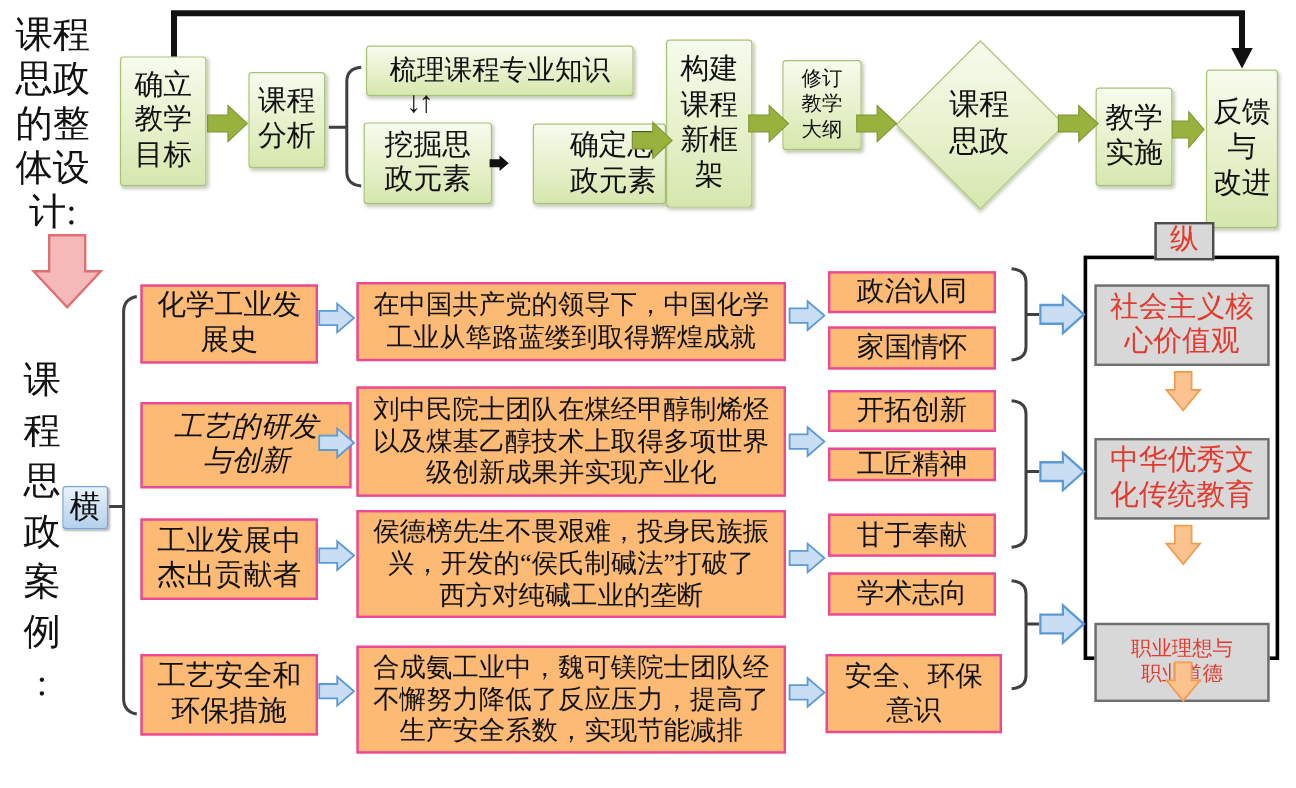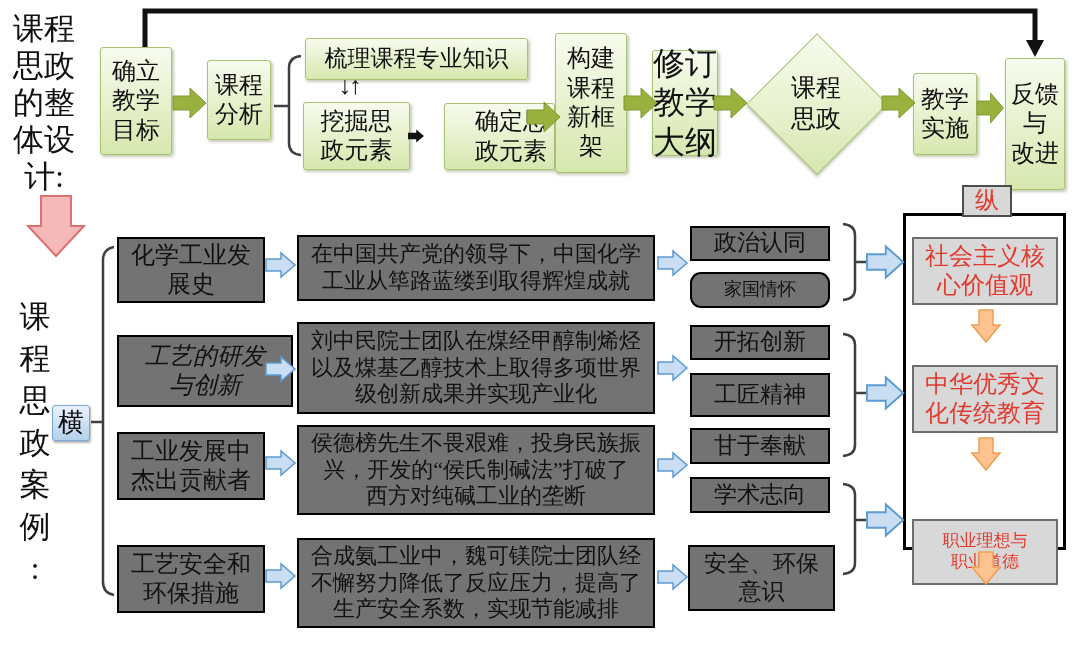--- a/index.html
+++ b/index.html
@@ -2,21 +2,21 @@
 <html><head>
 <meta charset="utf-8">
 <style>
   html,body{margin:0;padding:0;background:#fff;}
   #canvas{position:relative;width:1080px;height:657px;overflow:hidden;
     font-family:"Liberation Serif","DejaVu Serif",serif;color:#111;}
   .box{position:absolute;display:flex;align-items:center;justify-content:center;
     text-align:center;white-space:pre-line;line-height:1.22;box-sizing:border-box;}
   .green{background:linear-gradient(180deg,#f7fbee 0%,#e6f0ca 55%,#d6e7ae 100%);
     border:1.5px solid #a9c274;border-radius:3px;box-shadow:1.5px 2px 3px rgba(90,110,50,.35);}
-  .plain{background:#737373;border:2px solid #000000;}
+  .plain{background:#fdba74;border:2px solid #ec4899;}
   .gray{background:#d8d8d8;border:2px solid #6e6e6e;color:#e23a2e;}
   .bluebox{background:linear-gradient(180deg,#eaf2fb,#b4d0ec);border:1.5px solid #76a7d7;
     border-radius:3px;box-shadow:1px 1.5px 2px rgba(0,0,0,.3);}
   .vtext{position:absolute;white-space:pre-line;text-align:center;}
   .diamond{position:absolute;left:767px;top:54px;width:98px;height:98px;
     transform:rotate(45deg);background:linear-gradient(135deg,#f7fbee 0%,#e6f0ca 60%,#d6e7ae 100%);
     border:1.5px solid #a9c274;box-shadow:2px 2px 3px rgba(90,110,50,.35);}
   .dtext{position:absolute;left:767px;top:54px;width:98px;height:98px;display:flex;
     align-items:center;justify-content:center;text-align:center;white-space:pre-line;
     font-size:25px;line-height:1.25;}
@@ -49,46 +49,46 @@
   <div class="box green" style="left:305px;top:38px;width:223px;height:42px;font-size:23px;">梳理课程专业知识</div>
   <div class="box" style="left:327px;top:72px;width:44px;height:28px;font-size:25px;font-weight:bold;letter-spacing:-2px;">↓↑</div>
   <div class="box green" style="left:303px;top:102px;width:107px;height:68px;font-size:24px;">挖掘思
 政元素</div>
   <div class="box green" style="left:444px;top:103px;width:111px;height:67px;font-size:24px;padding-left:23px;">确定思
 政元素</div>
   <div class="box green" style="left:555px;top:33px;width:72px;height:140px;font-size:24px;">构建
 课程
 新框
 架</div>
-  <div class="box green" style="left:652px;top:50px;width:66px;height:106px;font-size:32px;">修订
+  <div class="box green" style="left:652px;top:50px;width:66px;height:75px;font-size:17px;">修订
 教学
 大纲</div>
   <div class="diamond"></div>
   <div class="dtext">课程
 思政</div>
   <div class="box green" style="left:913px;top:73px;width:64px;height:82px;font-size:24px;">教学
 实施</div>
   <div class="box green" style="left:1005px;top:58px;width:60px;height:132px;font-size:24px;">反馈
 与
 改进</div>
 
   <div class="box plain" style="left:117px;top:237px;width:148px;height:66px;font-size:24px;">化学工业发
 展史</div>
   <div class="box plain" style="left:297px;top:235px;width:358px;height:66px;font-size:22px;">在中国共产党的领导下，中国化学
 工业从筚路蓝缕到取得辉煌成就</div>
   <div class="box plain" style="left:690px;top:226px;width:140px;height:35px;font-size:23px;">政治认同</div>
-  <div class="box plain" style="left:690px;top:272px;width:140px;height:36px;font-size:18px;border-radius:11px;">家国情怀</div>
+  <div class="box plain" style="left:690px;top:272px;width:140px;height:36px;font-size:23px;">家国情怀</div>
 
   <div class="box plain" style="left:117px;top:335px;width:176px;height:72px;font-size:24px;font-style:italic;">工艺的研发
 与创新</div>
   <div class="box plain" style="left:297px;top:322px;width:358px;height:92px;font-size:22px;">刘中民院士团队在煤经甲醇制烯烃
 以及煤基乙醇技术上取得多项世界
 级创新成果并实现产业化</div>
   <div class="box plain" style="left:690px;top:325px;width:140px;height:35px;font-size:23px;">开拓创新</div>
-  <div class="box plain" style="left:690px;top:373px;width:140px;height:44px;font-size:23px;">工匠精神</div>
+  <div class="box plain" style="left:690px;top:373px;width:140px;height:28px;font-size:23px;">工匠精神</div>
 
   <div class="box plain" style="left:117px;top:432px;width:148px;height:68px;font-size:24px;">工业发展中
 杰出贡献者</div>
   <div class="box plain" style="left:297px;top:425px;width:358px;height:90px;font-size:22px;">侯德榜先生不畏艰难，投身民族振
 兴，开发的“侯氏制碱法”打破了
 西方对纯碱工业的垄断</div>
   <div class="box plain" style="left:690px;top:428px;width:140px;height:36px;font-size:23px;">甘于奉献</div>
   <div class="box plain" style="left:690px;top:477px;width:140px;height:36px;font-size:23px;text-align:right;">学术志向</div>
 
   <div class="box plain" style="left:117px;top:545px;width:148px;height:68px;font-size:24px;">工艺安全和

